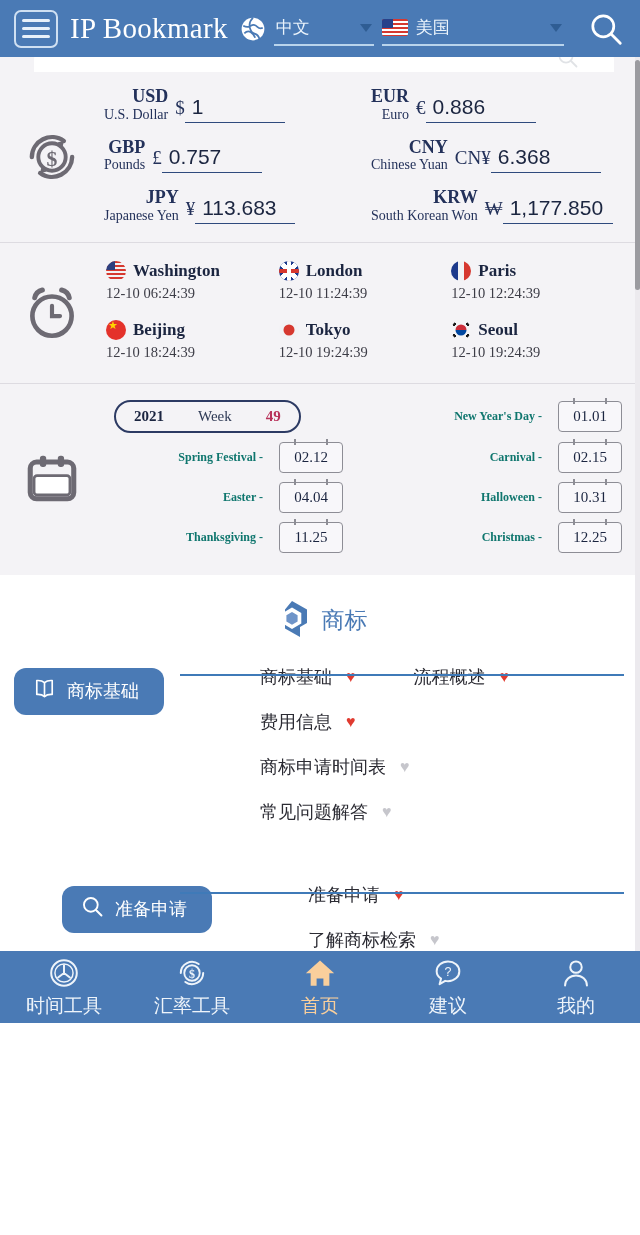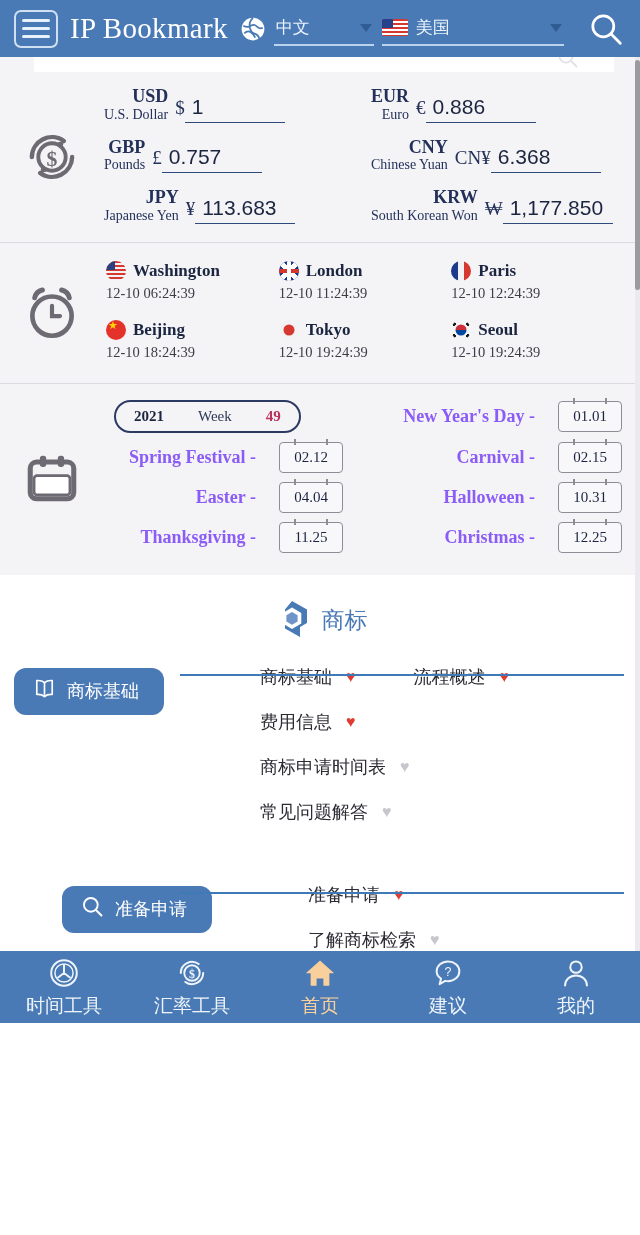--- a/index.html
+++ b/index.html
@@ -196,21 +196,21 @@
     border: 2px solid #2c3a63; border-radius: 22px;
     padding: 6px 18px; display: flex; gap: 34px; align-items: center;
     font-family: "Liberation Serif", serif; font-size: 15px;
     margin-right: auto; margin-left: 10px;
   }
   .week-pill .y { font-weight: bold; color: #1b2540; }
   .week-pill .w { color: #2e3a55; }
   .week-pill .n { font-weight: bold; color: #b8325a; }
   .hol-label {
     font-family: "Liberation Serif", serif; font-weight: bold;
-    font-size: 18px; color: #8b5cf6; margin-right: 23px; white-space: nowrap;
+    font-size: 12px; color: #0f766e; margin-right: 16px; white-space: nowrap;
   }
   .hol-box {
     border: 1px solid #8d8d95; border-radius: 4px;
     padding: 6px 11px; min-width: 64px; text-align: center;
     font-family: "Liberation Serif", serif; font-size: 15px; color: #1b2540;
     background: #f8f7fa; position: relative;
   }
   .hol-box::before, .hol-box::after {
     content:''; position:absolute; top:-4px; width:2px; height:6px; background:#8d8d95;
   }

